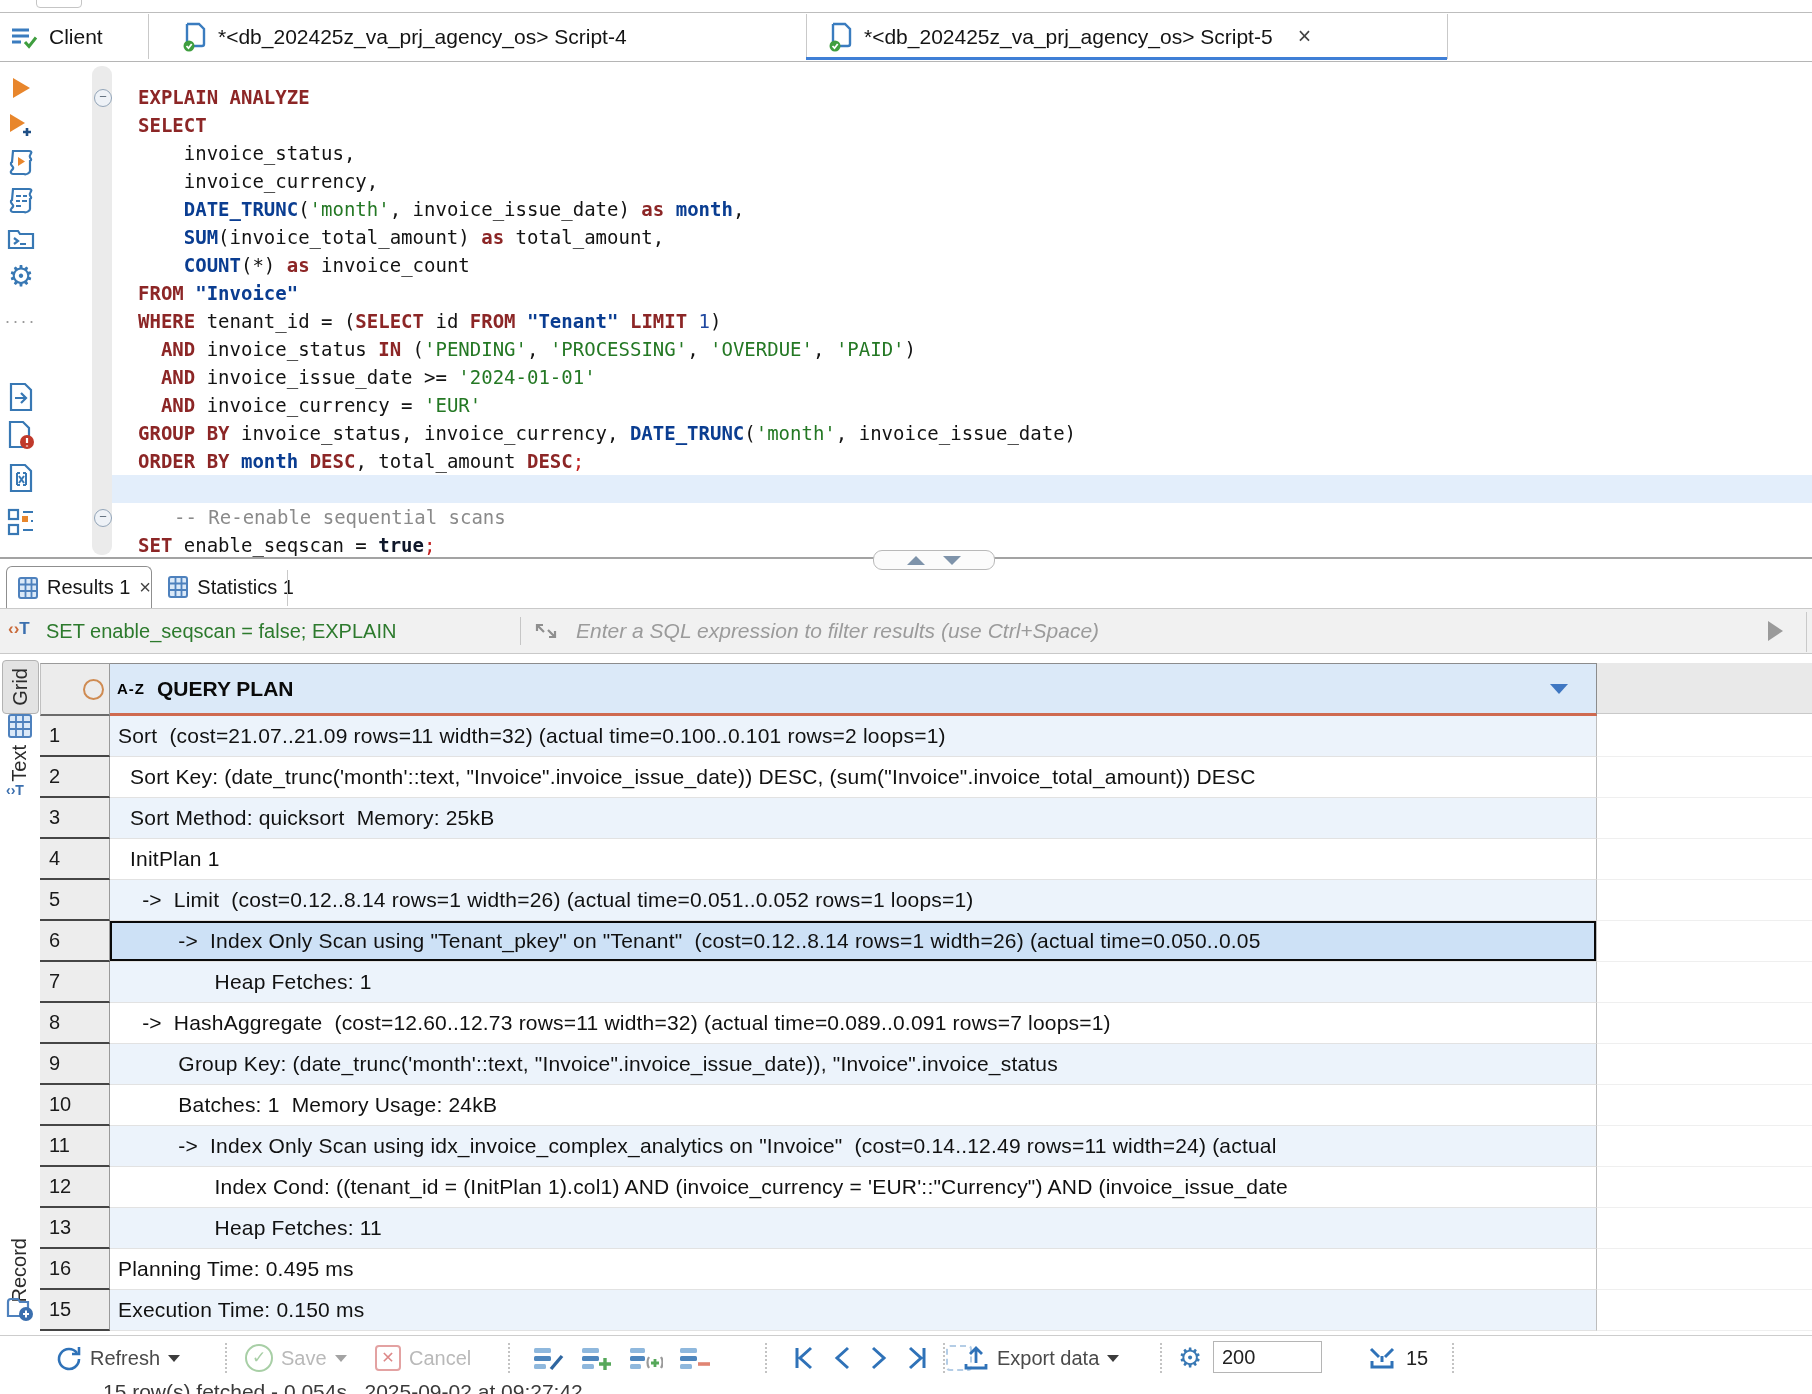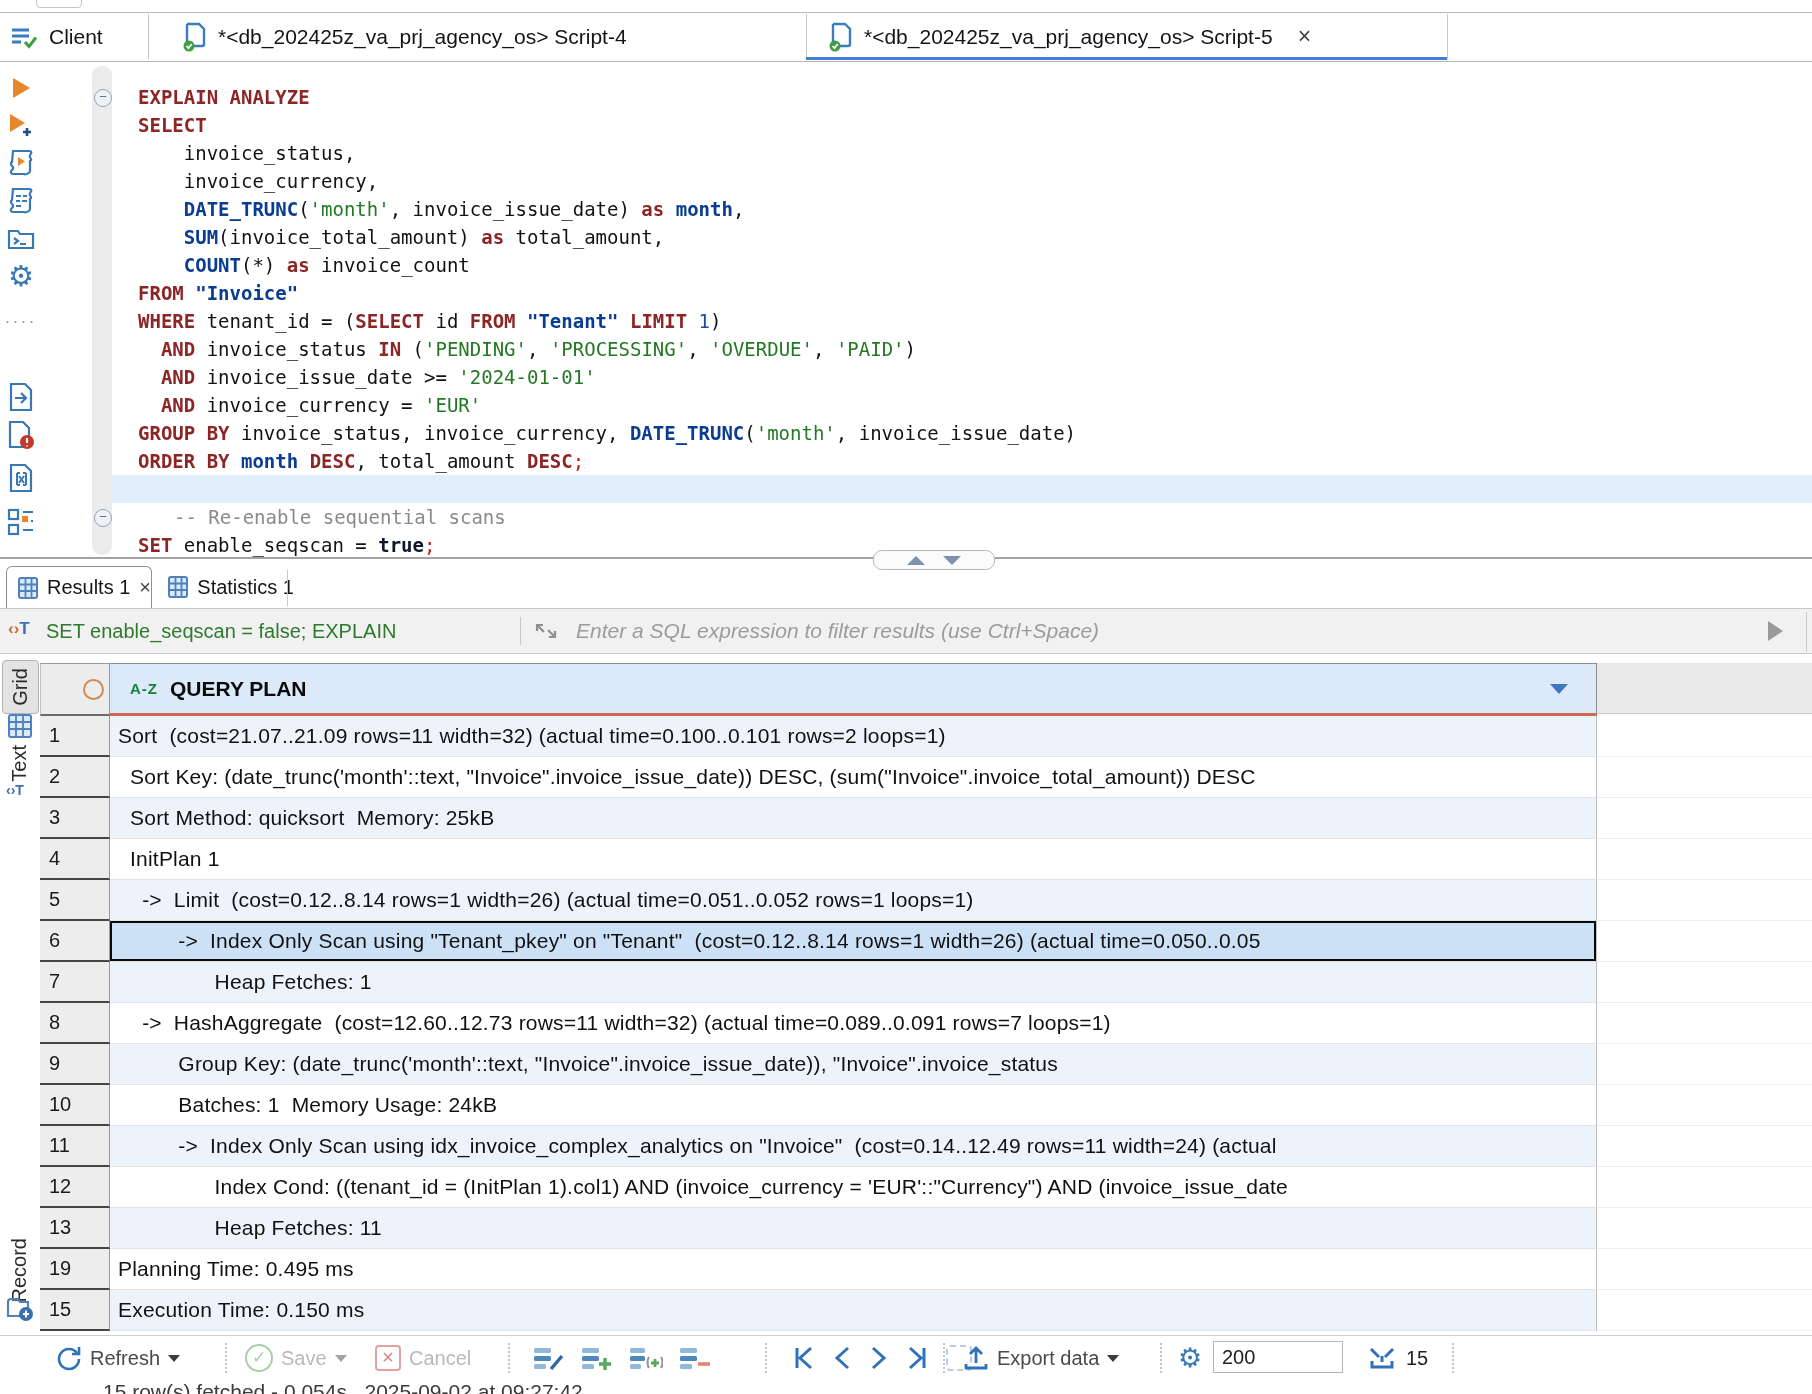--- a/index.html
+++ b/index.html
@@ -53,42 +53,42 @@
   #side-grid-box{left:2px;top:660px;width:35px;height:52px;background:#e3e3e3;border:1px solid #b3b3b3;border-radius:4px;
                  display:flex;align-items:center;justify-content:center;}
   
   #ghead{left:40px;top:663px;width:1557px;height:53px;display:flex;}
   #ghead-num{width:70px;box-sizing:border-box;background:#ececec;border:1px solid #9a9a9a;border-left:1px solid #c0c0c0;
              border-bottom:2px solid #6b6b6b;position:relative;}
   #ghead-main{flex:1;box-sizing:border-box;background:#dbe9f8;border-top:1px solid #8c8c8c;border-right:1px solid #8c8c8c;
               border-bottom:3px solid #cf6a50;position:relative;display:flex;align-items:center;}
   #ghead-ext{position:absolute;left:1597px;top:663px;width:215px;height:50px;background:#e9e9e9;border-bottom:1px solid #c9c9c9;}
   #sort-ring{position:absolute;left:42px;top:15px;width:17px;height:17px;border:2px solid #cf8b52;border-radius:50%;}
-  #az-badge{margin-left:20px;font-size:15px;font-weight:bold;color:#15803d;letter-spacing:1px;}
+  #az-badge{margin-left:7px;font-size:15px;font-weight:bold;color:#000000;letter-spacing:1px;}
   #col-title{margin-left:12px;font-size:21px;font-weight:600;color:#0a0a0a;}
   #col-dd{position:absolute;right:28px;width:0;height:0;border-top:10px solid #3f77c2;border-left:9px solid transparent;border-right:9px solid transparent;}
   #grows{left:40px;top:716px;width:1772px;}
   .grow{display:flex;height:41px;}
   .ncell{width:70px;box-sizing:border-box;background:#ededed;border-right:1px solid #9a9a9a;border-bottom:2px solid #454545;
          font-size:20px;color:#1a1a1a;padding-left:9px;line-height:38px;}
   .ccell{width:1487px;box-sizing:border-box;background:#fff;border-bottom:1px solid #e2e2e2;font-size:21px;color:#111;
          white-space:pre;overflow:hidden;line-height:40px;padding-left:8px;letter-spacing:0.2px;border-right:1px solid #bdbdbd;}
   .ecell{flex:1;background:#fff;border-bottom:1px solid #efefef;}
   .grow.odd .ccell{background:#ecf3fb;}
   .grow.sel .ccell{background:#cde1f6;box-shadow:inset 0 0 0 2px #0a0a0a;}
   
   #btoolbar{left:0;top:1335px;width:1812px;height:44px;border-top:1px solid #cdcdcd;background:#fff;}
   .bt{position:absolute;top:0;height:44px;display:flex;align-items:center;gap:8px;font-size:20px;color:#4a4a4a;}
   .bt.disabled{color:#b9b9b9;}
   .vsep-dot{position:absolute;top:7px;height:30px;width:0;border-left:2px dotted #c3c3c3;}
   .caret{width:0;height:0;border-top:7px solid #3c3c3c;border-left:6px solid transparent;border-right:6px solid transparent;}
   .caret.gray{border-top-color:#a3a3a3;}
   .okring{width:24px;height:24px;border:2px solid #a8cfa6;border-radius:50%;color:#a8cfa6;font-size:17px;line-height:24px;text-align:center;}
   .xbox{width:22px;height:22px;border:2px solid #e3a2a2;border-radius:4px;color:#dd8888;font-size:16px;line-height:21px;text-align:center;}
-  #fetchbox{position:absolute;left:1213px;top:5px;width:130px;height:32px;border:1px solid #b5b5b5;background:#fff;
+  #fetchbox{position:absolute;left:1213px;top:5px;width:109px;height:32px;border:1px solid #b5b5b5;background:#fff;
             font-size:20px;color:#222;padding:0 8px;box-sizing:border-box;font-family:"Liberation Sans",sans-serif;}
   #statusline{left:103px;top:1380px;font-size:21px;color:#3a3a3a;white-space:pre;}
   .gearglyph{font-size:29px;color:#3878b4;line-height:28px;}
   .dots{font-size:18px;color:#9a9a9a;letter-spacing:3px;}
   #right-scroll-edge{left:1806px;top:612px;width:1px;height:40px;background:#c9c9c9;}
   #artifact-top{left:36px;top:-8px;width:44px;height:14px;border:1px solid #c5c5c5;border-radius:4px;background:#fff;}
 </style>
 </head>
 <body>
 
@@ -360,21 +360,21 @@
         <div class="ncell">12</div>
         <div class="ccell">                Index Cond: ((tenant_id = (InitPlan 1).col1) AND (invoice_currency = 'EUR'::"Currency") AND (invoice_issue_date</div>
         <div class="ecell"></div>
       </div>
       <div class="grow odd">
         <div class="ncell">13</div>
         <div class="ccell">                Heap Fetches: 11</div>
         <div class="ecell"></div>
       </div>
       <div class="grow">
-        <div class="ncell">19</div>
+        <div class="ncell">16</div>
         <div class="ccell">Planning Time: 0.495 ms</div>
         <div class="ecell"></div>
       </div>
       <div class="grow odd">
         <div class="ncell">15</div>
         <div class="ccell">Execution Time: 0.150 ms</div>
         <div class="ecell"></div>
       </div>
     </div>
 

